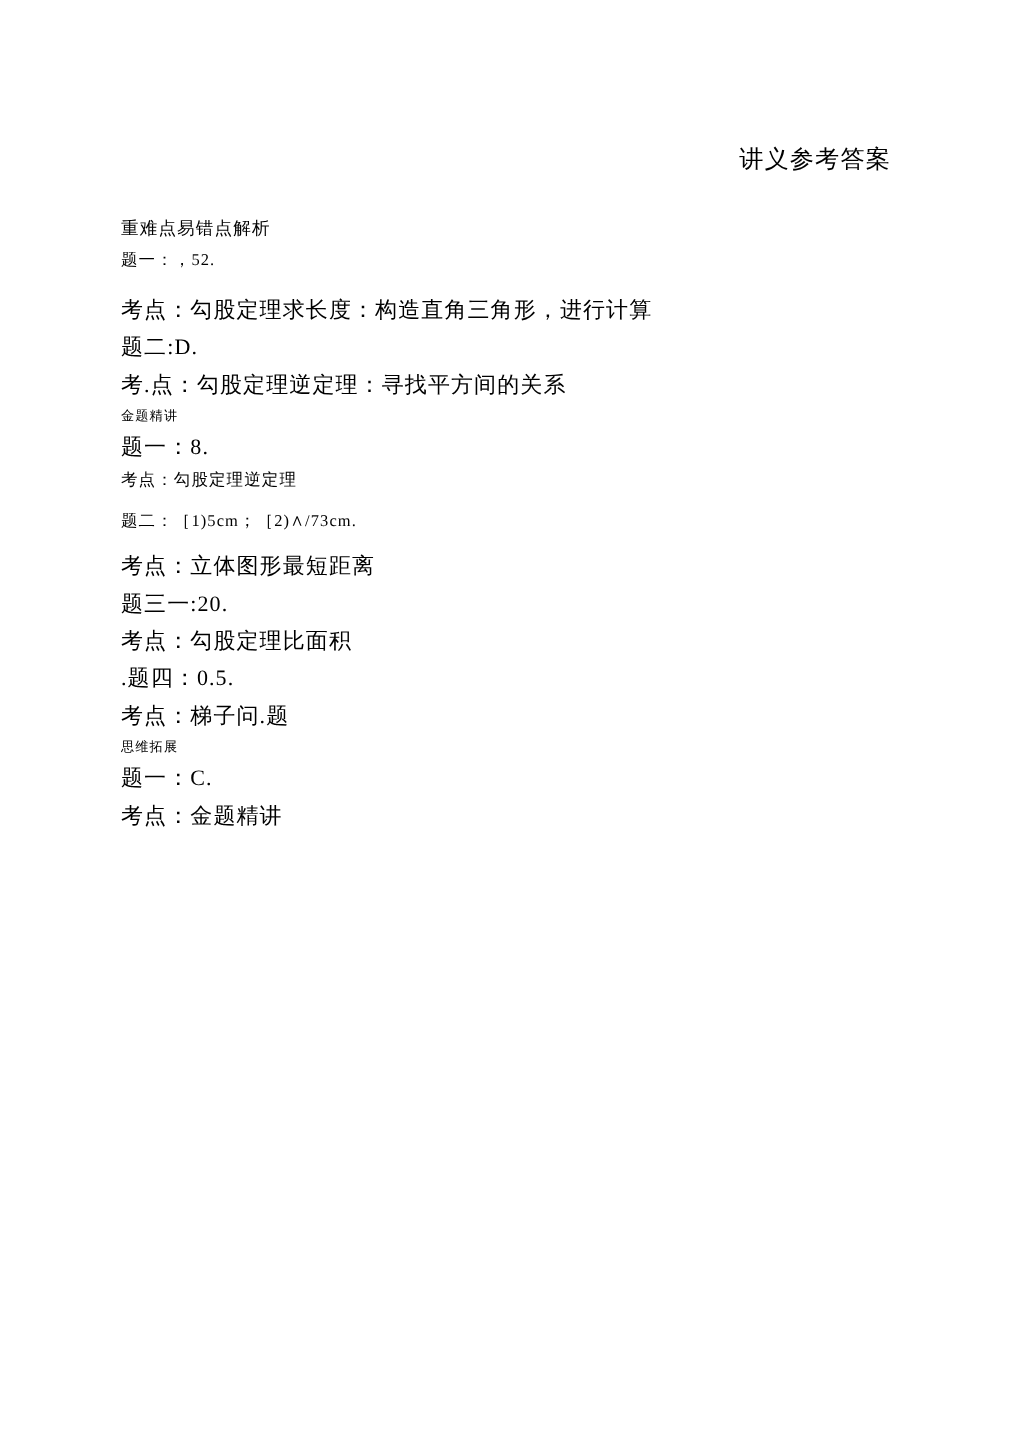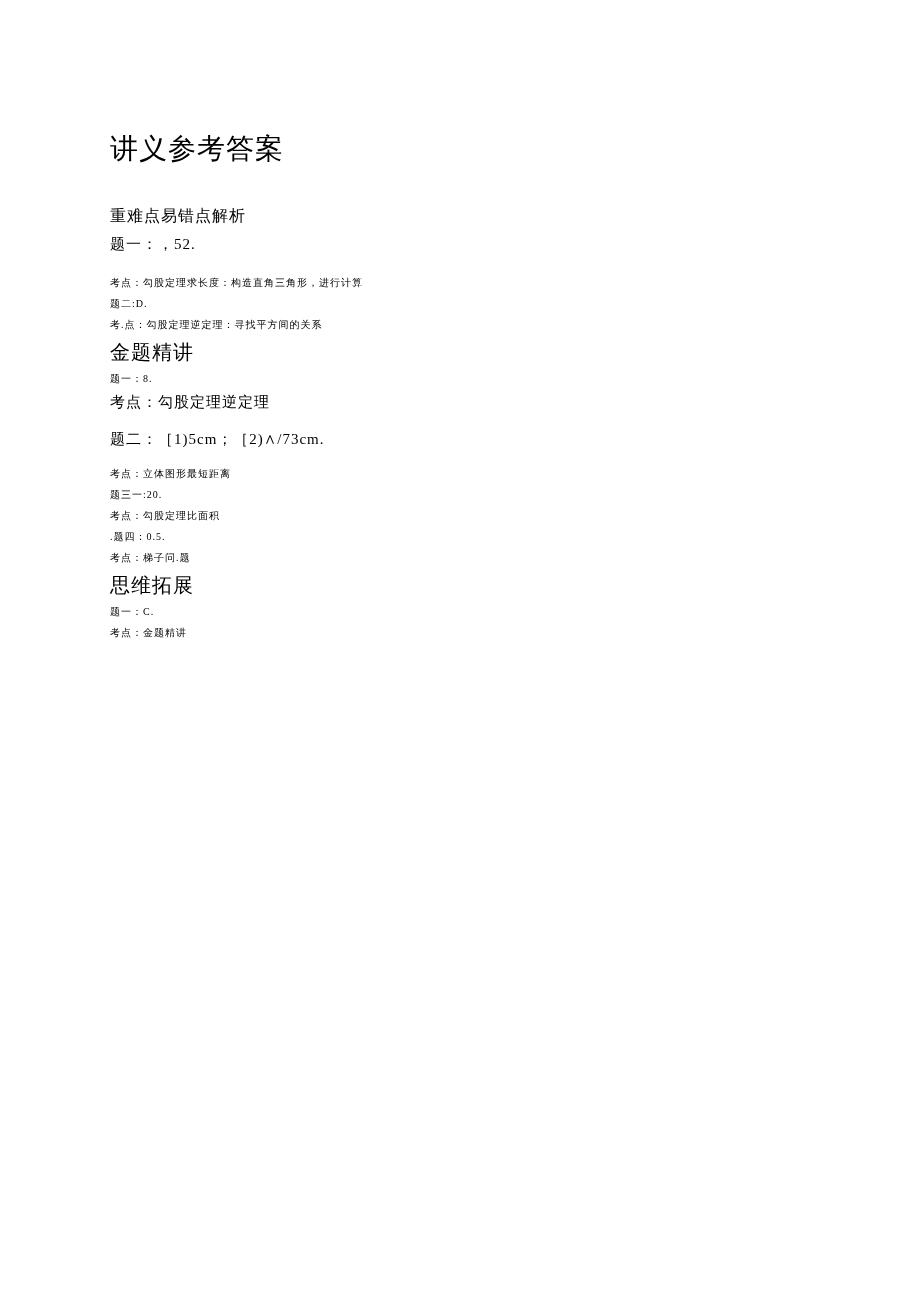--- a/index.html
+++ b/index.html
@@ -11,38 +11,38 @@
       background: #ffffff;
       width: 920px;
       min-height: 1301px;
       font-family: "SimSun", "宋体", serif;
       color: #000000;
       padding-top: 130px;
       padding-left: 110px;
       padding-right: 110px;
     }
     .title {
-      text-align: left;
-      font-size: 28px;
+      text-align: right;
+      font-size: 22px;
       font-weight: normal;
       margin-bottom: 38px;
       letter-spacing: 1px;
     }
     .section-heading {
       font-size: 16px;
       margin-bottom: 8px;
       letter-spacing: 1px;
     }
     .section-heading-tight {
-      font-size: 20px;
+      font-size: 12px;
       margin-bottom: 6px;
       letter-spacing: 1px;
     }
     .line {
-      font-size: 10px;
+      font-size: 20px;
       margin-bottom: 7px;
       letter-spacing: 1px;
     }
     .line-spaced {
       font-size: 15px;
       margin-bottom: 22px;
       letter-spacing: 1px;
     }
     .line-medium {
       font-size: 15px;

